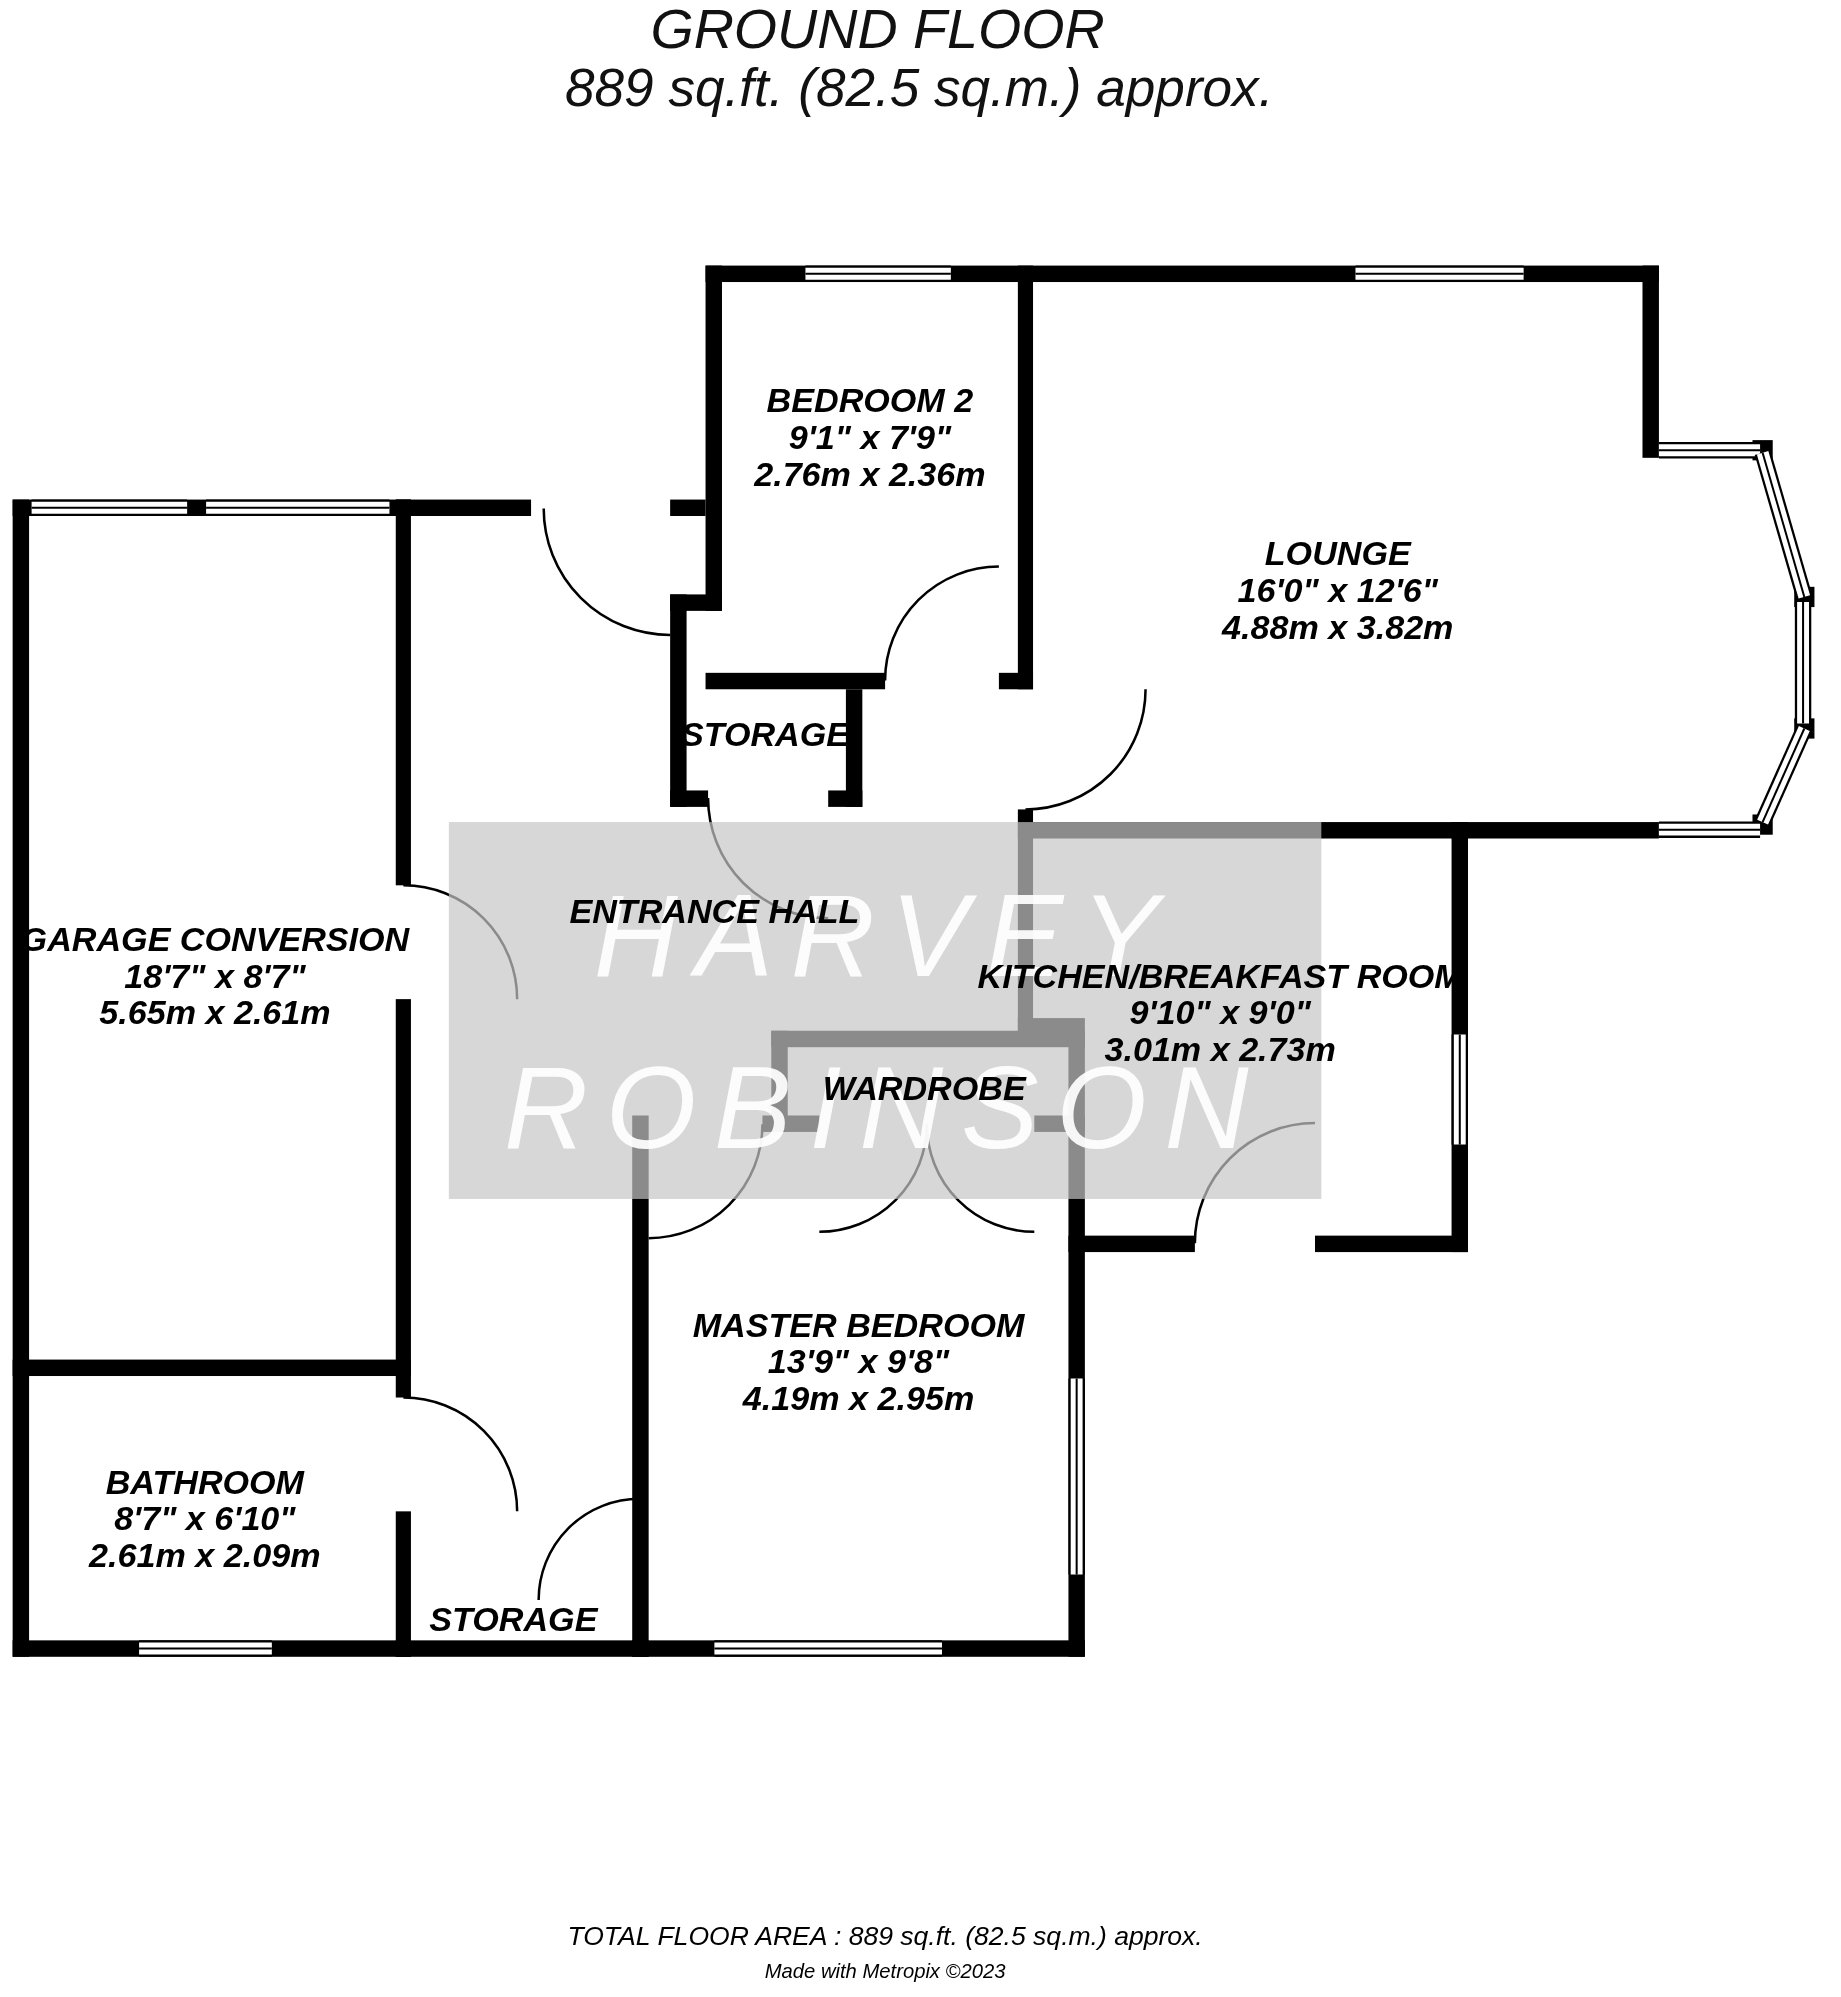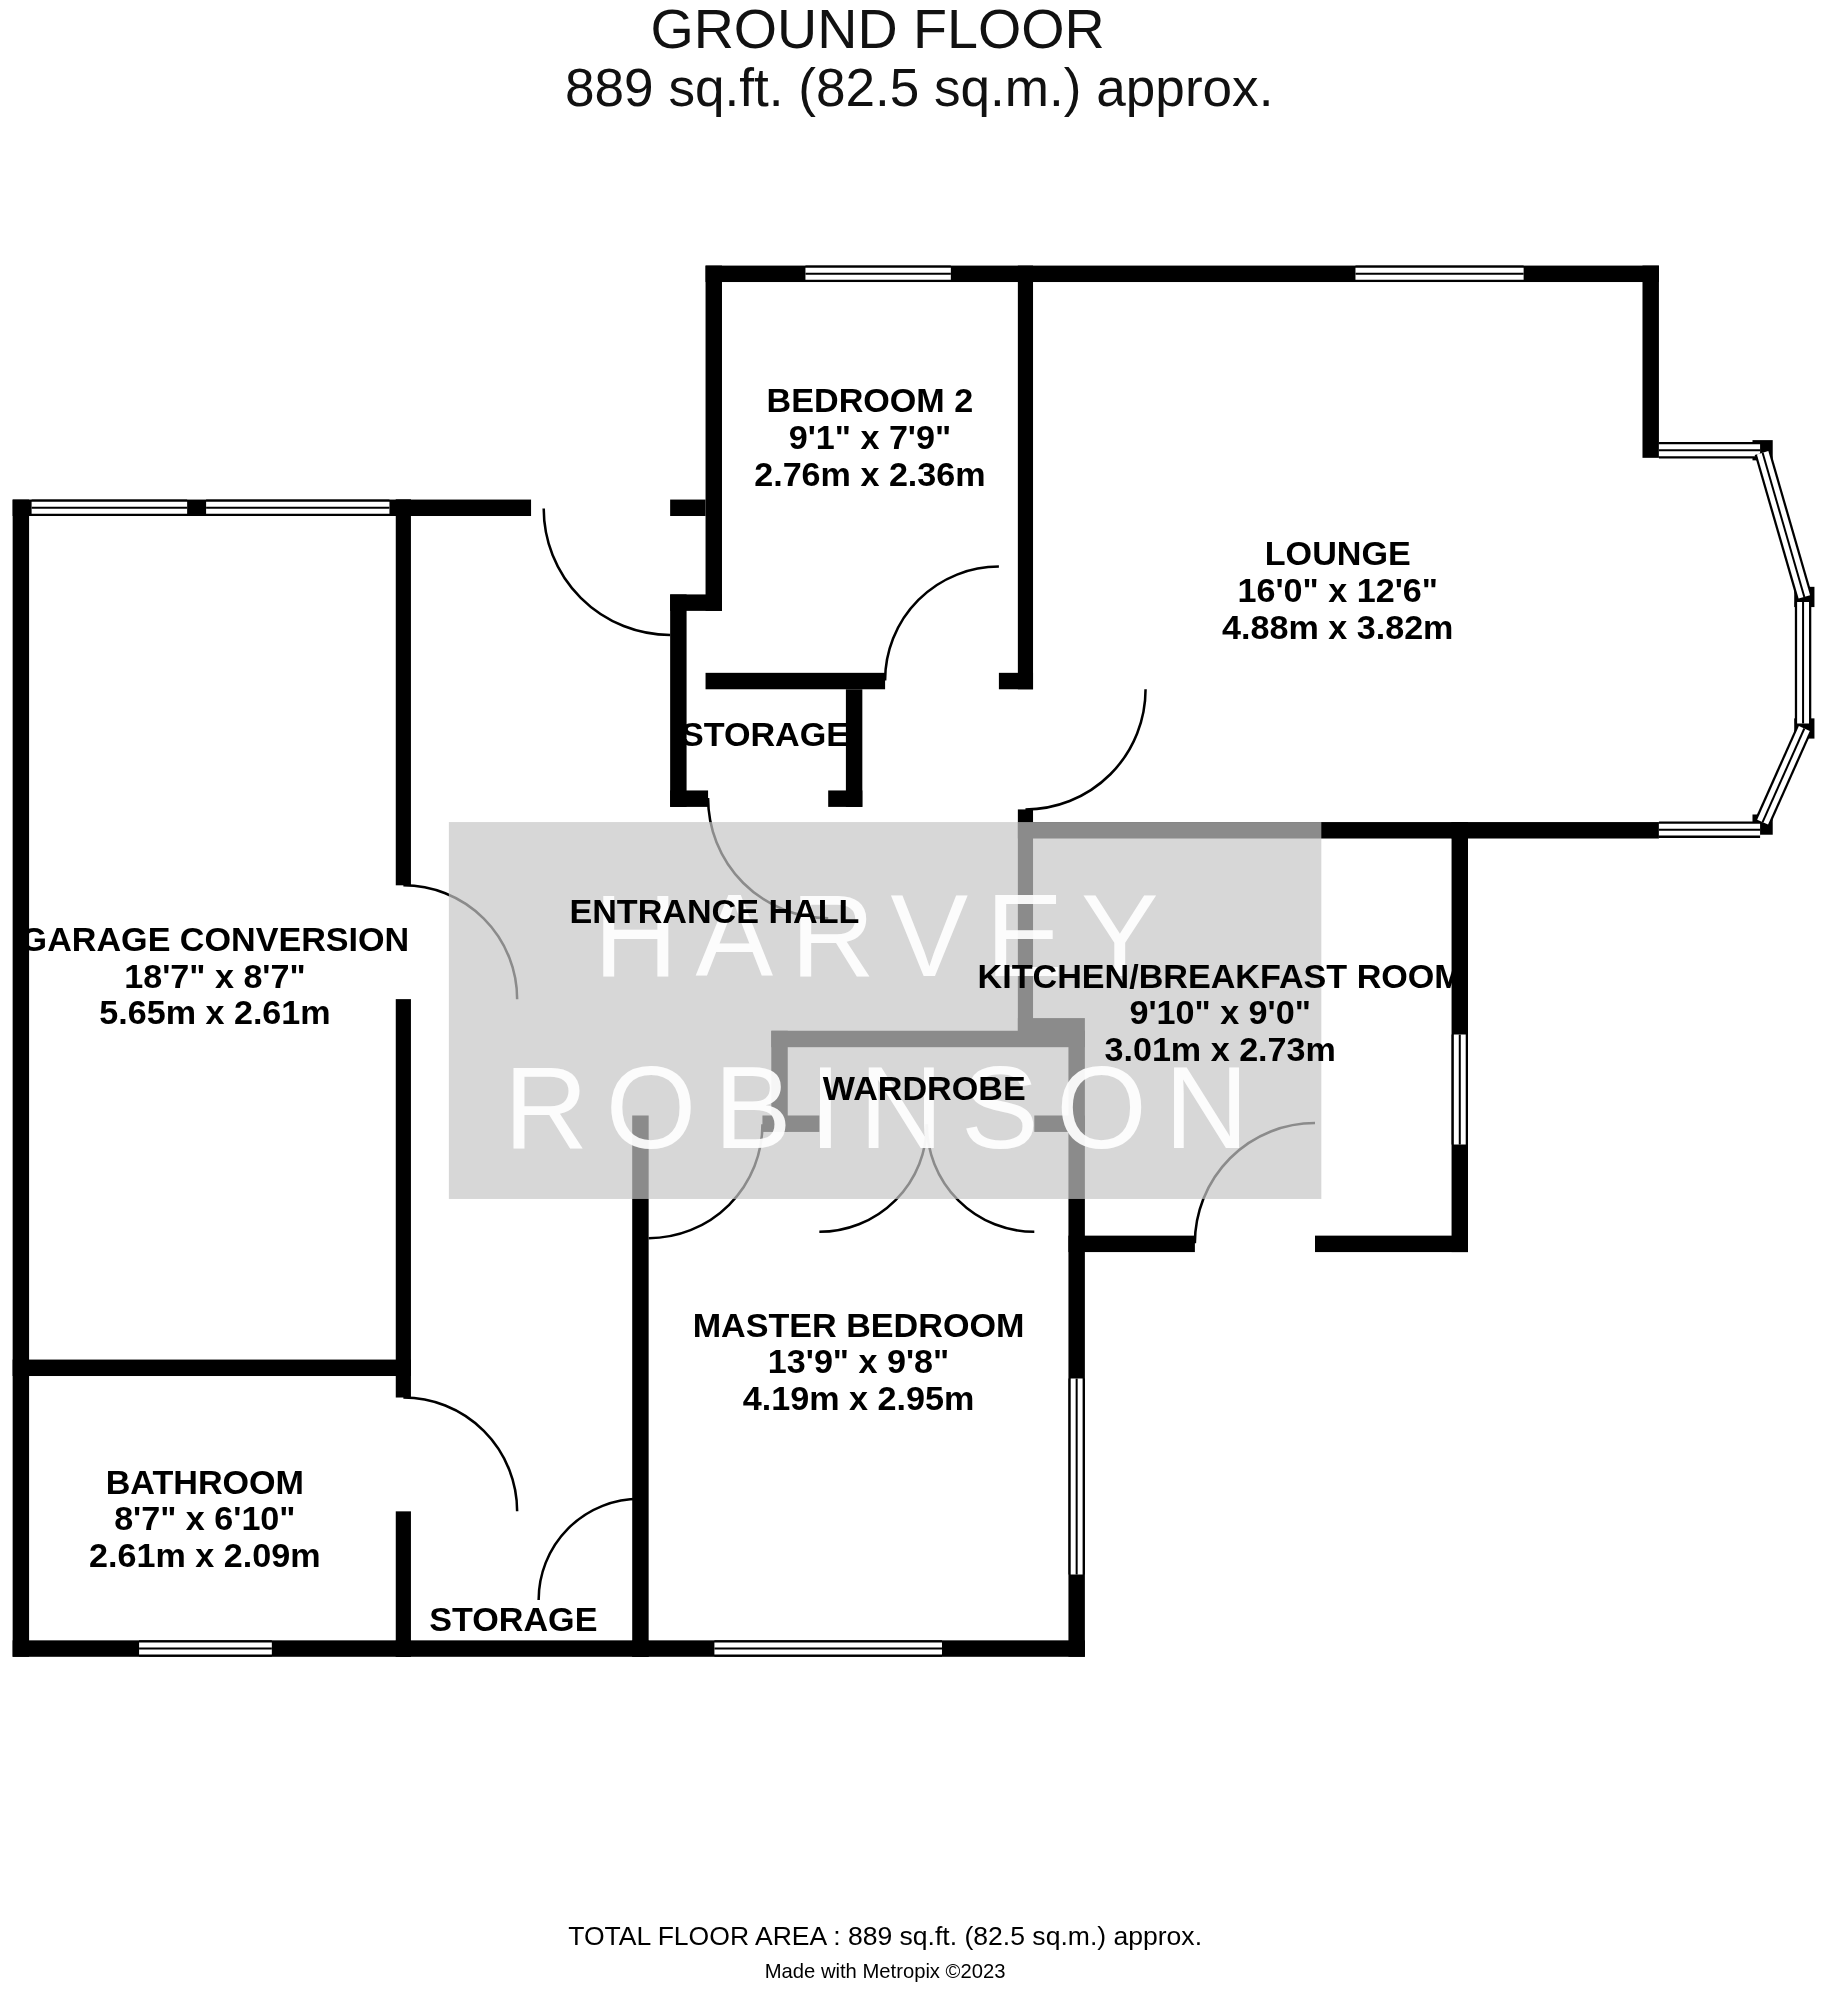--- a/index.html
+++ b/index.html
@@ -1,16 +1,16 @@
 <!DOCTYPE html>
 <html><head>
 <meta charset="utf-8">
 <style>
   html,body{margin:0;padding:0;background:#fff;}
-  .page{position:relative;width:1841px;height:1997px;background:#ffffff;overflow:hidden;}
+  .page{position:relative;width:1841px;height:1997px;background:#ffffff;overflow:hidden;font-style:italic;}
   svg{display:block;}
   .wall{fill:#000;}
   .door{fill:none;stroke:#000;stroke-width:2;}
   .wo{stroke:#000;stroke-width:13;}
   .wi{stroke:#fff;stroke-width:9.4;}
   .wc{stroke:#000;stroke-width:1.6;}
   .t-title{font-family:"Liberation Sans",sans-serif;font-size:44px;font-weight:400;fill:#111;}
   .t-sub{font-family:"Liberation Sans",sans-serif;font-size:42px;font-weight:400;fill:#111;}
   .t-room{font-family:"Liberation Sans",sans-serif;font-size:27px;font-weight:700;fill:#000;}
   .t-wm{font-family:"Liberation Sans",sans-serif;font-size:92px;font-weight:400;fill:#fff;letter-spacing:14px;opacity:.93;}

